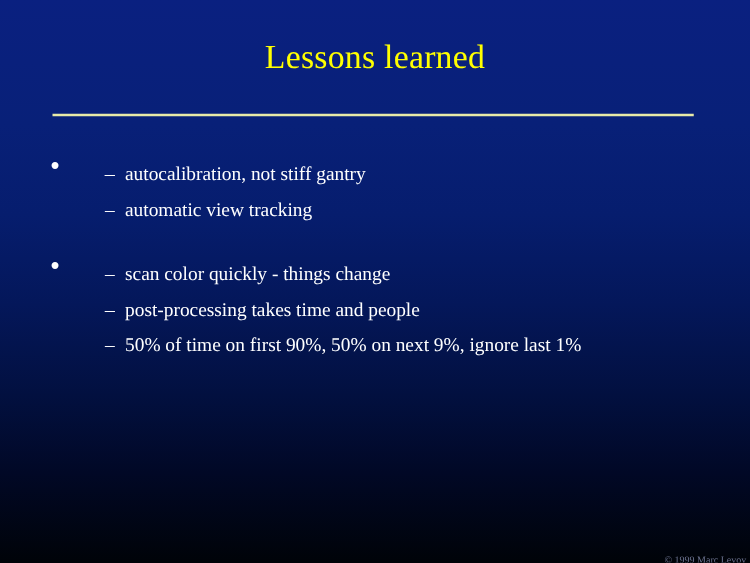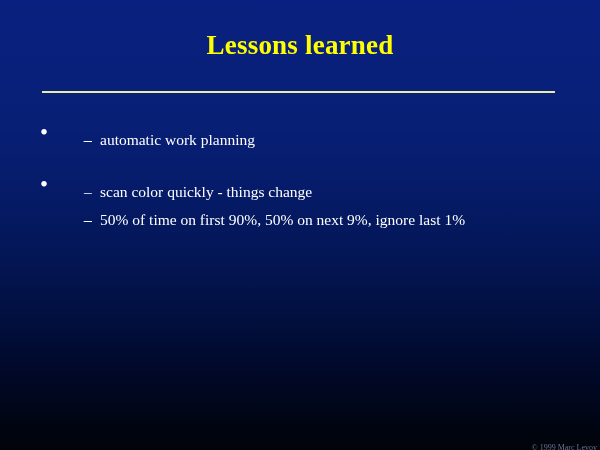--- a/index.html
+++ b/index.html
@@ -30,21 +30,21 @@
 
   
   #title {
     position: absolute;
     left: 0;
     top: 28px;
     width: 600px;
     text-align: center;
     color: #ffff00;
     font-size: 27px;
-    font-weight: bold;
+    font-weight: normal;
     letter-spacing: 0.2px;
     line-height: 34px;
     white-space: nowrap;
   }
 
   
   #divider {
     position: absolute;
     left: 42px;
     top: 91px;
@@ -132,24 +132,25 @@
       <div class="spacer-before-sub"></div>
       <div class="sublist">
         <div class="lvl2">
           <span class="marker">–</span>
         </div>
         <div class="lvl2">
           <span class="marker">–</span>
         </div>
         <div class="lvl2">
           <span class="marker">–</span>
+          <span>autocalibration, not stiff gantry</span>
         </div>
         <div class="lvl2">
           <span class="marker">–</span>
-          <span>automatic work planning</span>
+          <span>automatic view tracking</span>
         </div>
       </div>
     </div>
 
     <div class="spacer-between-groups"></div>
 
     <div class="group">
       <div class="lvl1">
         <span class="marker">•</span>
       </div>
@@ -157,20 +158,21 @@
       <div class="sublist">
         <div class="lvl2">
           <span class="marker">–</span>
           <span>scan color quickly - things change</span>
         </div>
         <div class="lvl2">
           <span class="marker">–</span>
         </div>
         <div class="lvl2">
           <span class="marker">–</span>
+          <span>post-processing takes time and people</span>
         </div>
         <div class="lvl2">
           <span class="marker">–</span>
           <span>50% of time on first 90%, 50% on next 9%, ignore last 1%</span>
         </div>
       </div>
     </div>
 
   </div>
 

